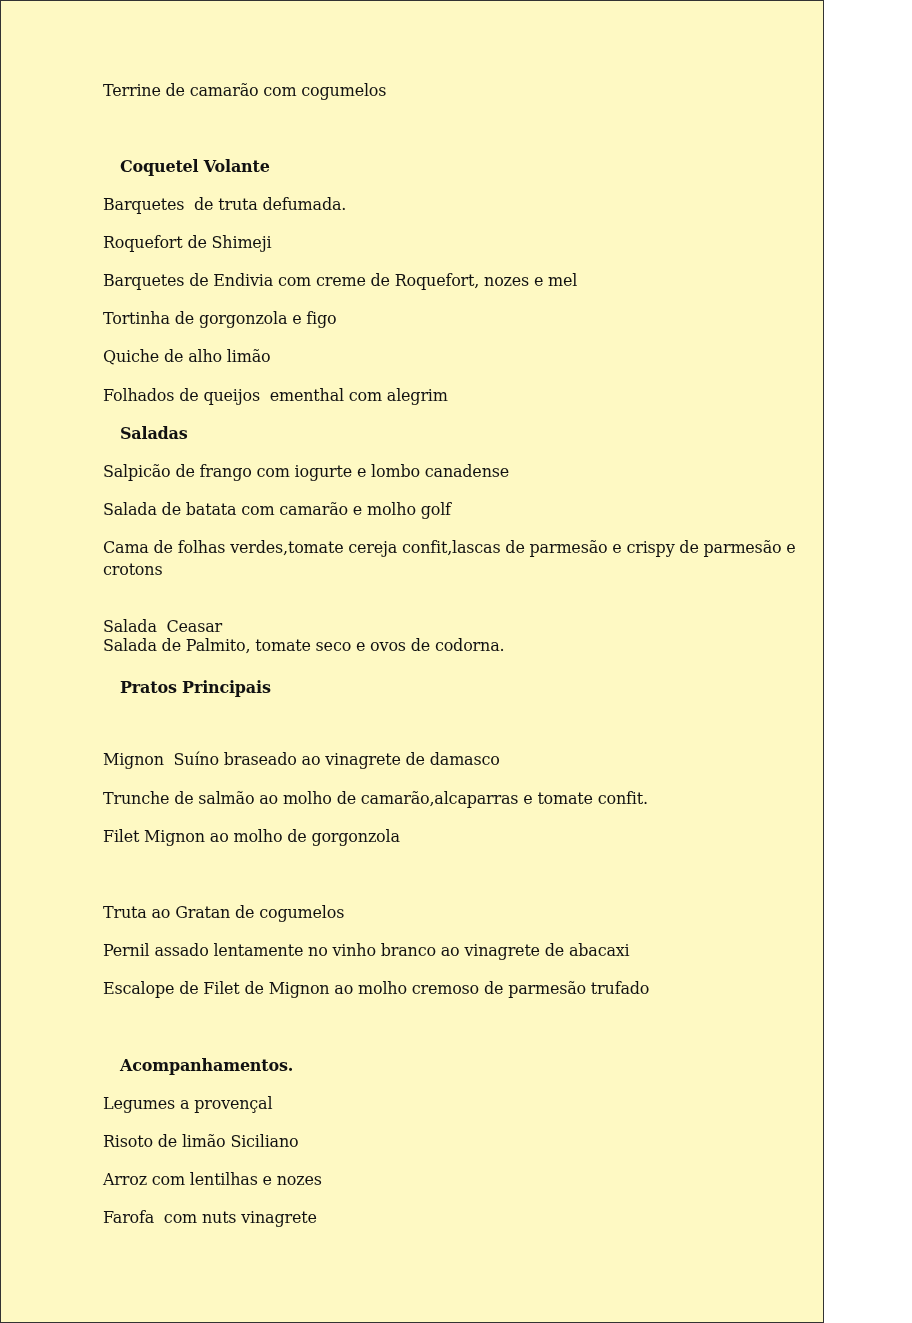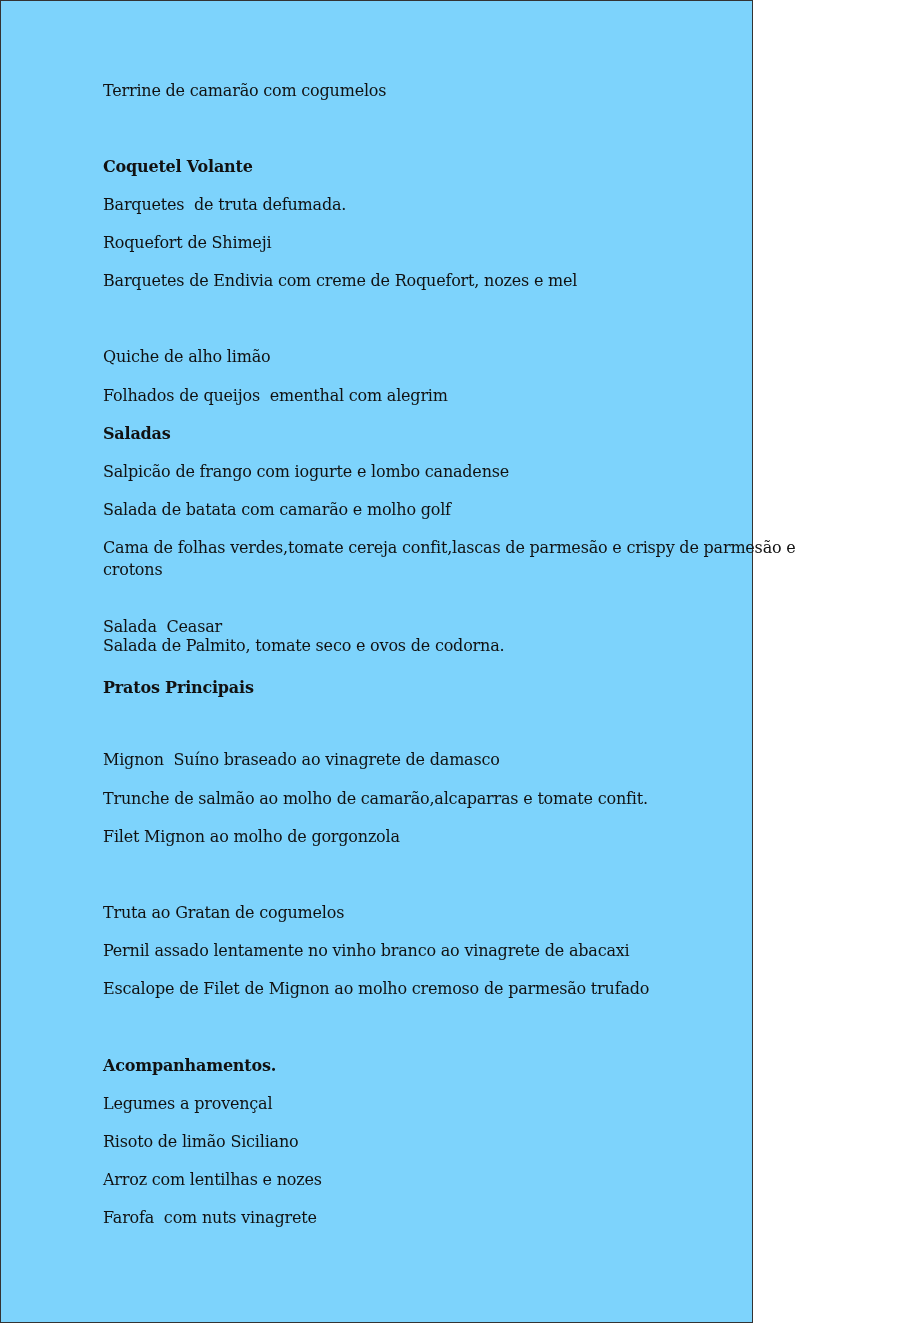--- a/index.html
+++ b/index.html
@@ -1,47 +1,48 @@
 <!DOCTYPE html>
 <html><head>
   <meta charset="utf-8">
   <style>
     html, body { margin: 0; padding: 0; background: #ffffff; }
     body { width: 912px; height: 1323px; overflow: hidden; }
     .page {
       position: relative;
-      width: 753px;
+      width: 824px;
       height: 1323px;
       box-sizing: border-box;
       border: 1px solid #333333;
-      background: #7dd3fc;
+      background: #fef9c3;
       color: #111111;
       font-family: "DejaVu Serif", "Liberation Serif", serif;
     }
     .line {
       position: absolute;
       left: 102px;
       font-size: 16px;
       line-height: 22px;
       white-space: pre;
       letter-spacing: -0.2px;
     }
     .line.wrap { white-space: normal; width: 700px; }
-    .heading { font-weight: bold; }
+    .heading { font-weight: bold; margin-left: 17px; }
   </style>
 </head>
 <body>
 
 <div class="page">
   <div class="line" style="top:79px">Terrine de camarão com cogumelos</div>
 
   <div class="line heading" style="top:155px">Coquetel Volante</div>
   <div class="line" style="top:193px">Barquetes  de truta defumada.</div>
   <div class="line" style="top:231px">Roquefort de Shimeji</div>
   <div class="line" style="top:269px">Barquetes de Endivia com creme de Roquefort, nozes e mel</div>
+  <div class="line" style="top:307px">Tortinha de gorgonzola e figo</div>
   <div class="line" style="top:345px">Quiche de alho limão</div>
   <div class="line" style="top:384px">Folhados de queijos  ementhal com alegrim</div>
 
   <div class="line heading" style="top:422px">Saladas</div>
   <div class="line" style="top:460px">Salpicão de frango com iogurte e lombo canadense</div>
   <div class="line" style="top:498px">Salada de batata com camarão e molho golf</div>
   <div class="line wrap" style="top:536px">Cama de folhas verdes,tomate cereja confit,lascas de parmesão e crispy de parmesão e crotons</div>
   <div class="line" style="top:615px">Salada  Ceasar</div>
   <div class="line" style="top:634px">Salada de Palmito, tomate seco e ovos de codorna.</div>
 

